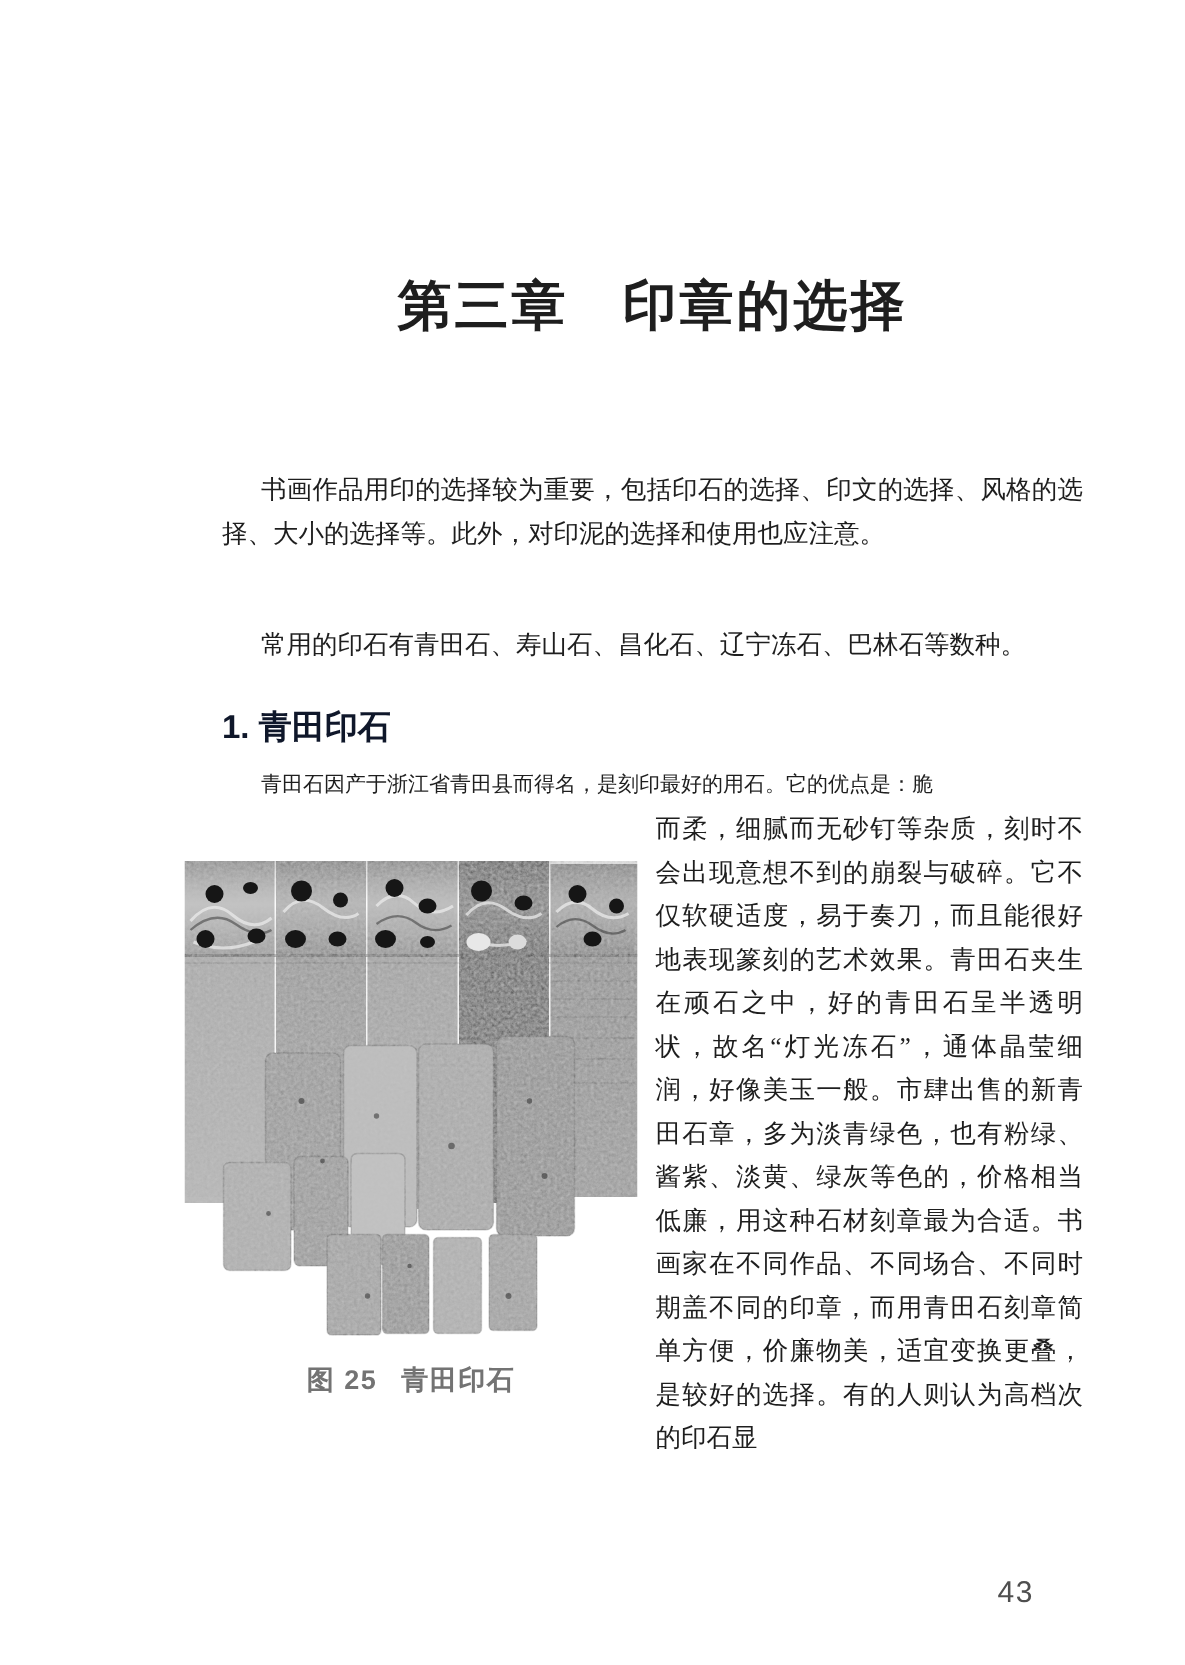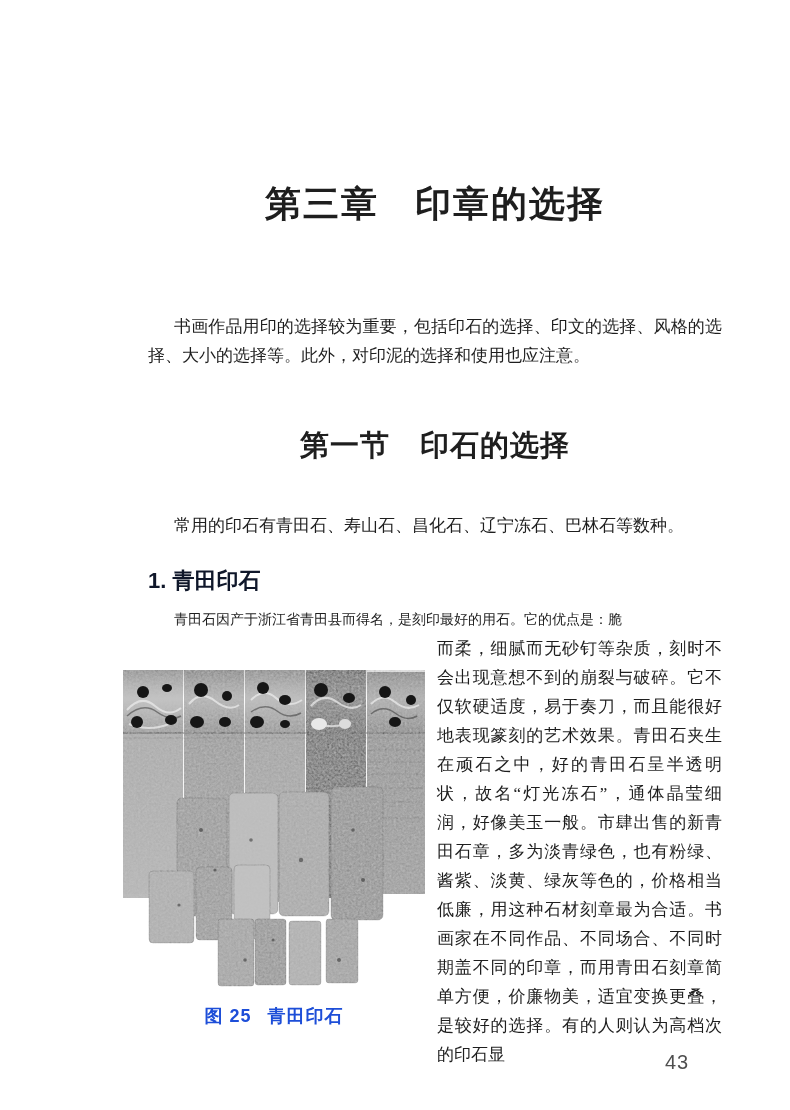--- a/index.html
+++ b/index.html
@@ -57,21 +57,21 @@
   figure.seal-figure {
     float:left;
     width:302px;
     margin:0 12px 10px -25px;
   }
   figure.seal-figure svg { display:block; margin-top:36px; }
   figcaption.fig-caption {
     margin-top:14px;
     text-align:center;
     font-family:"Liberation Sans","DejaVu Sans",sans-serif;
-    font-size:18px; font-weight:600; color:#1d4ed8;
+    font-size:18px; font-weight:600; color:#737373;
     letter-spacing:1px;
   }
   .fig-caption .cap-label { margin-right:16px; }
   .page-number {
     position:absolute; left:665px; top:1051px;
     font-family:"Liberation Sans","DejaVu Sans",sans-serif;
     font-size:20px; color:#4f4f4f; letter-spacing:1px;
   }
 </style>
 </head>
@@ -79,23 +79,20 @@
 
 <div class="page">
   <div class="content">
 
     <h1 class="chapter-title">
       <span class="t-num">第三章</span><span>印章的选择</span>
     </h1>
 
     <p class="para-intro">书画作品用印的选择较为重要，包括印石的选择、印文的选择、风格的选择、大小的选择等。此外，对印泥的选择和使用也应注意。</p>
 
-    <h2 class="section-title">
-      <span class="t-num">第一节</span><span>印石的选择</span>
-    </h2>
 
     <p class="para-stones">常用的印石有青田石、寿山石、昌化石、辽宁冻石、巴林石等数种。</p>
 
     <h3 class="heading-sub">1. 青田印石</h3>
 
     <p class="para-qt-line1">青田石因产于浙江省青田县而得名，是刻印最好的用石。它的优点是：脆</p>
 
     <div class="para-qt-body">
 
       <figure class="seal-figure">

